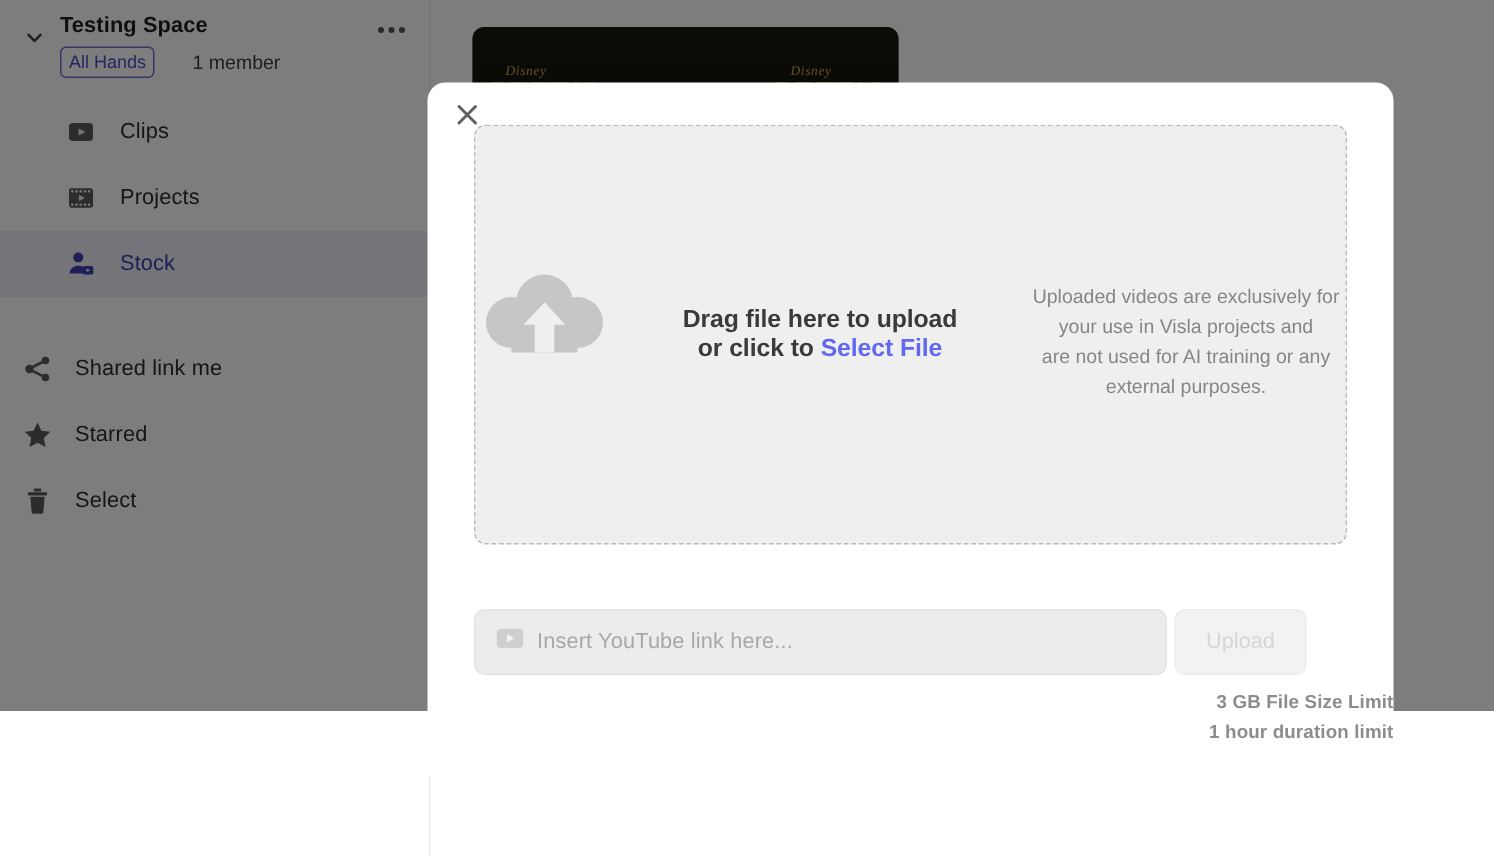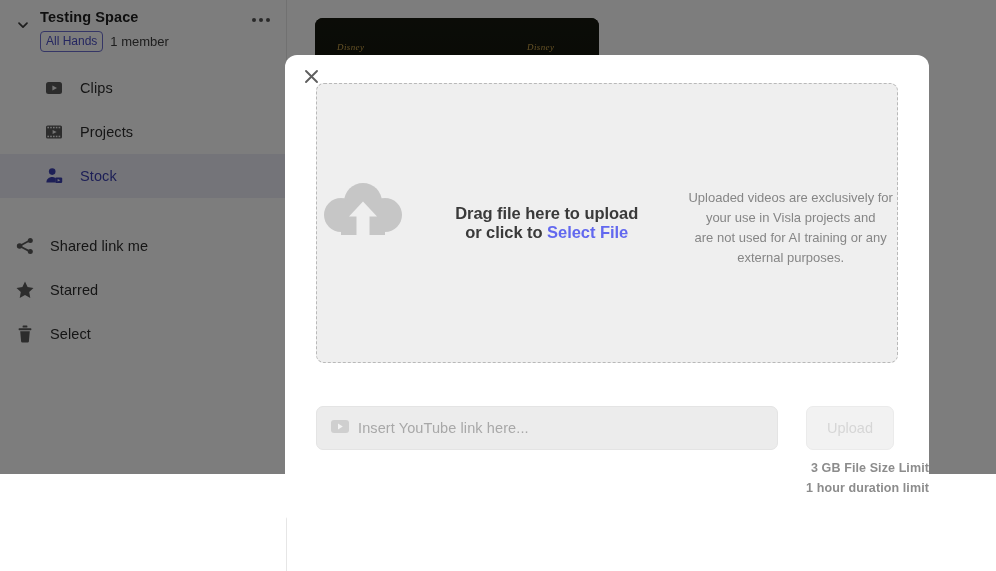--- a/index.html
+++ b/index.html
@@ -25,21 +25,21 @@
   }
   .chevron {
     position: absolute; left: 16px; top: 18px;
     width: 14px; height: 14px;
   }
   .space-title {
     font-size: 14.5px; font-weight: 700; color: #1f1f1f;
     letter-spacing: .1px; line-height: 18px;
   }
   .space-meta {
-    display: flex; align-items: center; gap: 7px;
+    display: flex; align-items: center; gap: 25px;
     margin-top: 5px;
   }
   .badge {
     display: inline-block;
     font-size: 12px; line-height: 14px;
     color: #4b4fc4;
     border: 1px solid #6c6fd0;
     border-radius: 4px;
     padding: 2px 5px 3px;
     white-space: nowrap;
@@ -161,21 +161,21 @@
   .dz-title .link { color: #6268ef; cursor: pointer; }
   .dz-sub {
     margin-top: 9px;
     font-size: 13px; color: #868686; line-height: 20px;
     text-align: center; max-width: 390px;
   }
 
   .link-row {
     position: absolute; left: 31px; top: 351px;
     width: 582px; height: 44px;
-    display: flex; align-items: flex-end; gap: 28px;
+    display: flex; align-items: flex-end; gap: 5px;
   }
   .yt-input {
     position: relative;
     flex: 0 0 462px; height: 44px;
     background: #ececec;
     border: 1px solid #e4e4e4;
     border-radius: 7px;
     display: flex; align-items: center; gap: 9px;
     padding: 0 14px;
     cursor: text;

